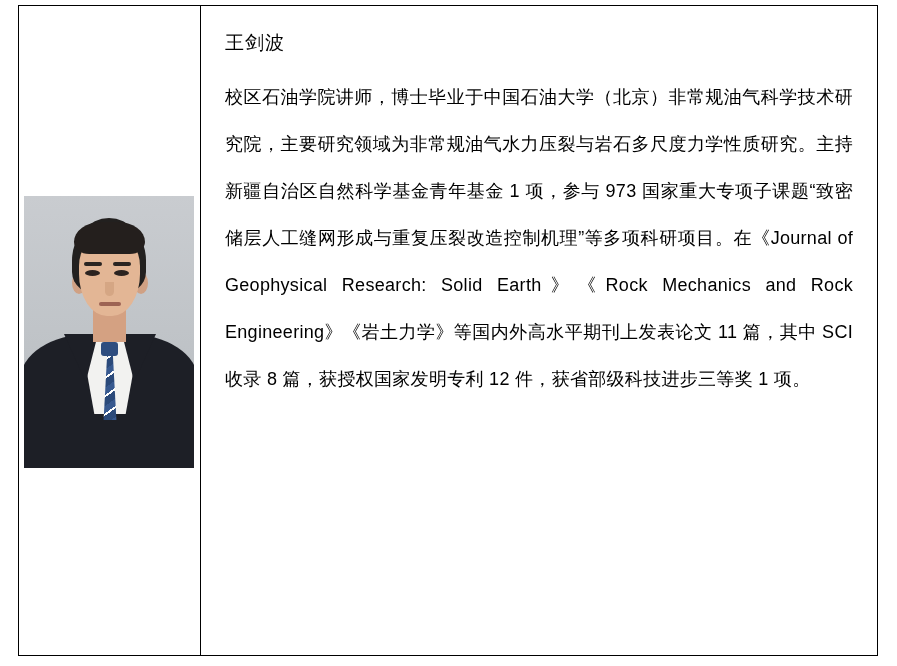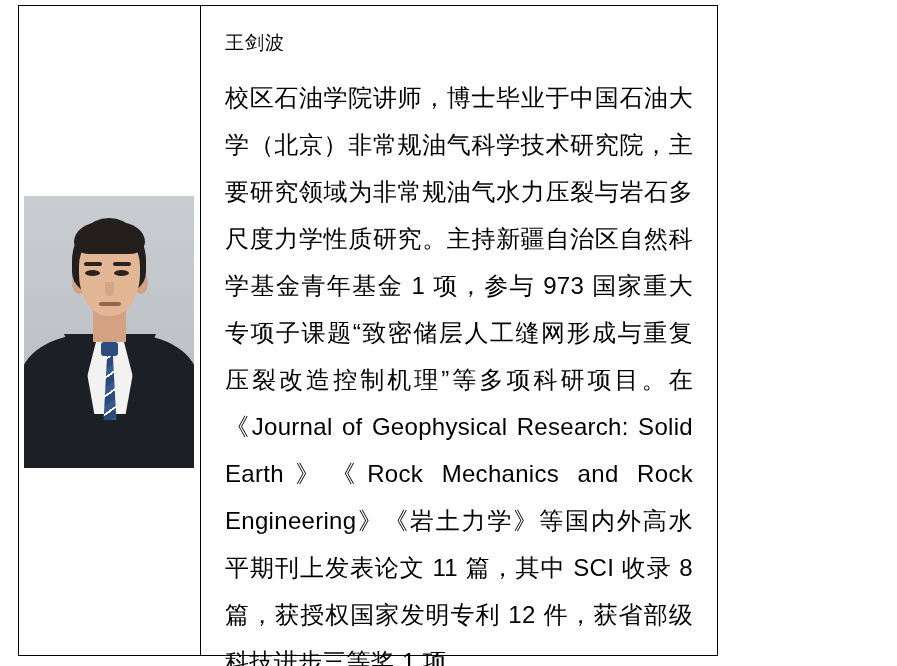--- a/index.html
+++ b/index.html
@@ -12,21 +12,21 @@
     height: 666px;
     font-family: "Liberation Sans", sans-serif;
     color: #000000;
     overflow: hidden;
   }
 
   .profile-table {
     position: absolute;
     left: 18px;
     top: 5px;
-    width: 700px;
+    width: 860px;
     height: 651px;
     border: 1px solid #000000;
     box-sizing: border-box;
     display: flex;
     flex-direction: row;
     background: #ffffff;
   }
 
   .photo-cell {
     width: 182px;
@@ -183,21 +183,21 @@
   }
 
   .person-name {
     font-size: 19px;
     line-height: 30px;
     margin-bottom: 16px;
     letter-spacing: 1px;
   }
 
   .bio {
-    font-size: 24px;
+    font-size: 18px;
     line-height: 47px;
     text-align: justify;
     text-justify: inter-ideograph;
     letter-spacing: 0.3px;
     word-break: break-word;
   }
 </style>
 </head>
 <body>
 

